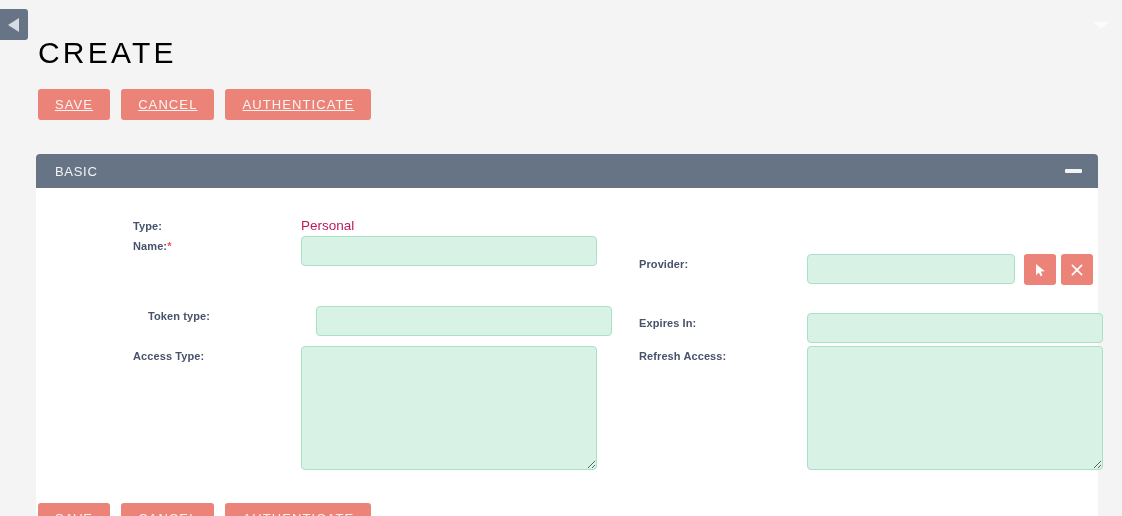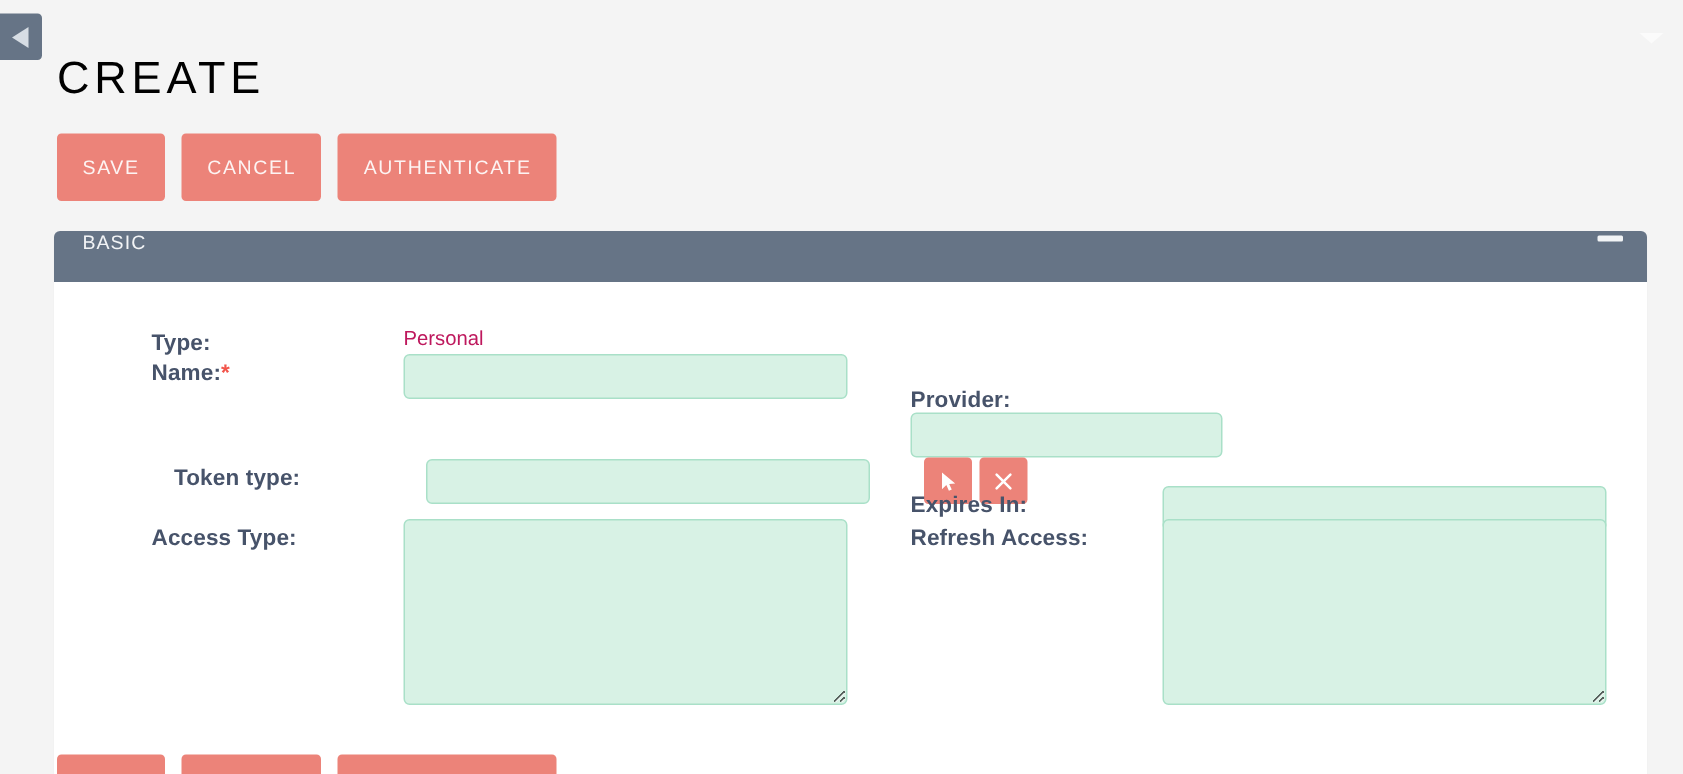--- a/index.html
+++ b/index.html
@@ -78,46 +78,48 @@
     gap: 11px;
   }
   .btn-row.top { top: 89px; }
   .btn-row.bottom { top: 503px; }
 
   .btn {
     background: #ec8379;
     color: #fdf4f3;
     border: none;
     border-radius: 3px;
-    height: 45px;
+    height: 31px;
     padding: 0 17px;
     font-size: 13px;
     font-family: "Liberation Sans", sans-serif;
     letter-spacing: 1.1px;
     line-height: 31px;
     text-align: center;
     cursor: pointer;
     white-space: nowrap;
+    text-decoration: underline;
   }
 
   
   .panel {
     position: absolute;
     left: 36px;
     top: 154px;
     width: 1062px;
     background: #ffffff;
     border-radius: 4px;
     box-shadow: 0 1px 1px rgba(0,0,0,0.05);
   }
   .panel-header {
     height: 34px;
     background: #667486;
     border-radius: 4px 4px 0 0;
     display: flex;
+    align-items: center;
     justify-content: space-between;
     padding: 0 16px 0 19px;
     box-sizing: border-box;
   }
   .panel-title {
     color: #f2f4f6;
     font-size: 13px;
     letter-spacing: 0.7px;
   }
   .panel-minimize {
@@ -144,27 +146,28 @@
   .form-grid {
     position: relative;
     width: 100%;
   }
   .frow {
     position: absolute;
     display: flex;
     align-items: flex-start;
   }
   .flabel {
-    font-size: 15px;
+    font-size: 11px;
     font-weight: bold;
     color: #47536a;
     width: 168px;
     flex: none;
     padding-top: 4px;
     letter-spacing: 0.1px;
+    margin-left: 32px;
   }
   .flabel .req {
     color: #f2554b;
     font-weight: bold;
   }
   .static-val {
     font-size: 13.5px;
     color: #be185d;
     padding-top: 2px;
   }
@@ -200,22 +203,22 @@
     padding: 0;
   }
   .icon-btn + .icon-btn { margin-left: 5px; }
   .icon-btn svg { display: block; }
 
   
   .row-type     { left: 65px;  top: 0px;   }
   .row-name     { left: 65px;  top: 20px;  }
   .row-token    { left: 80px;  top: 90px;  }
   .row-access   { left: 65px;  top: 130px; }
-  .row-provider { left: 571px; top: 38px; flex-direction: column;  }
-  .row-expires  { left: 571px; top: 108px;  }
+  .row-provider { left: 571px; top: 38px;  }
+  .row-expires  { left: 571px; top: 97px;  }
   .row-refresh  { left: 571px; top: 130px; }
 
   .w-left  { width: 296px; }
   .w-prov  { width: 208px; }
   .w-right { width: 296px; }
 </style>
 </head>
 <body>
 
 <div class="page">

